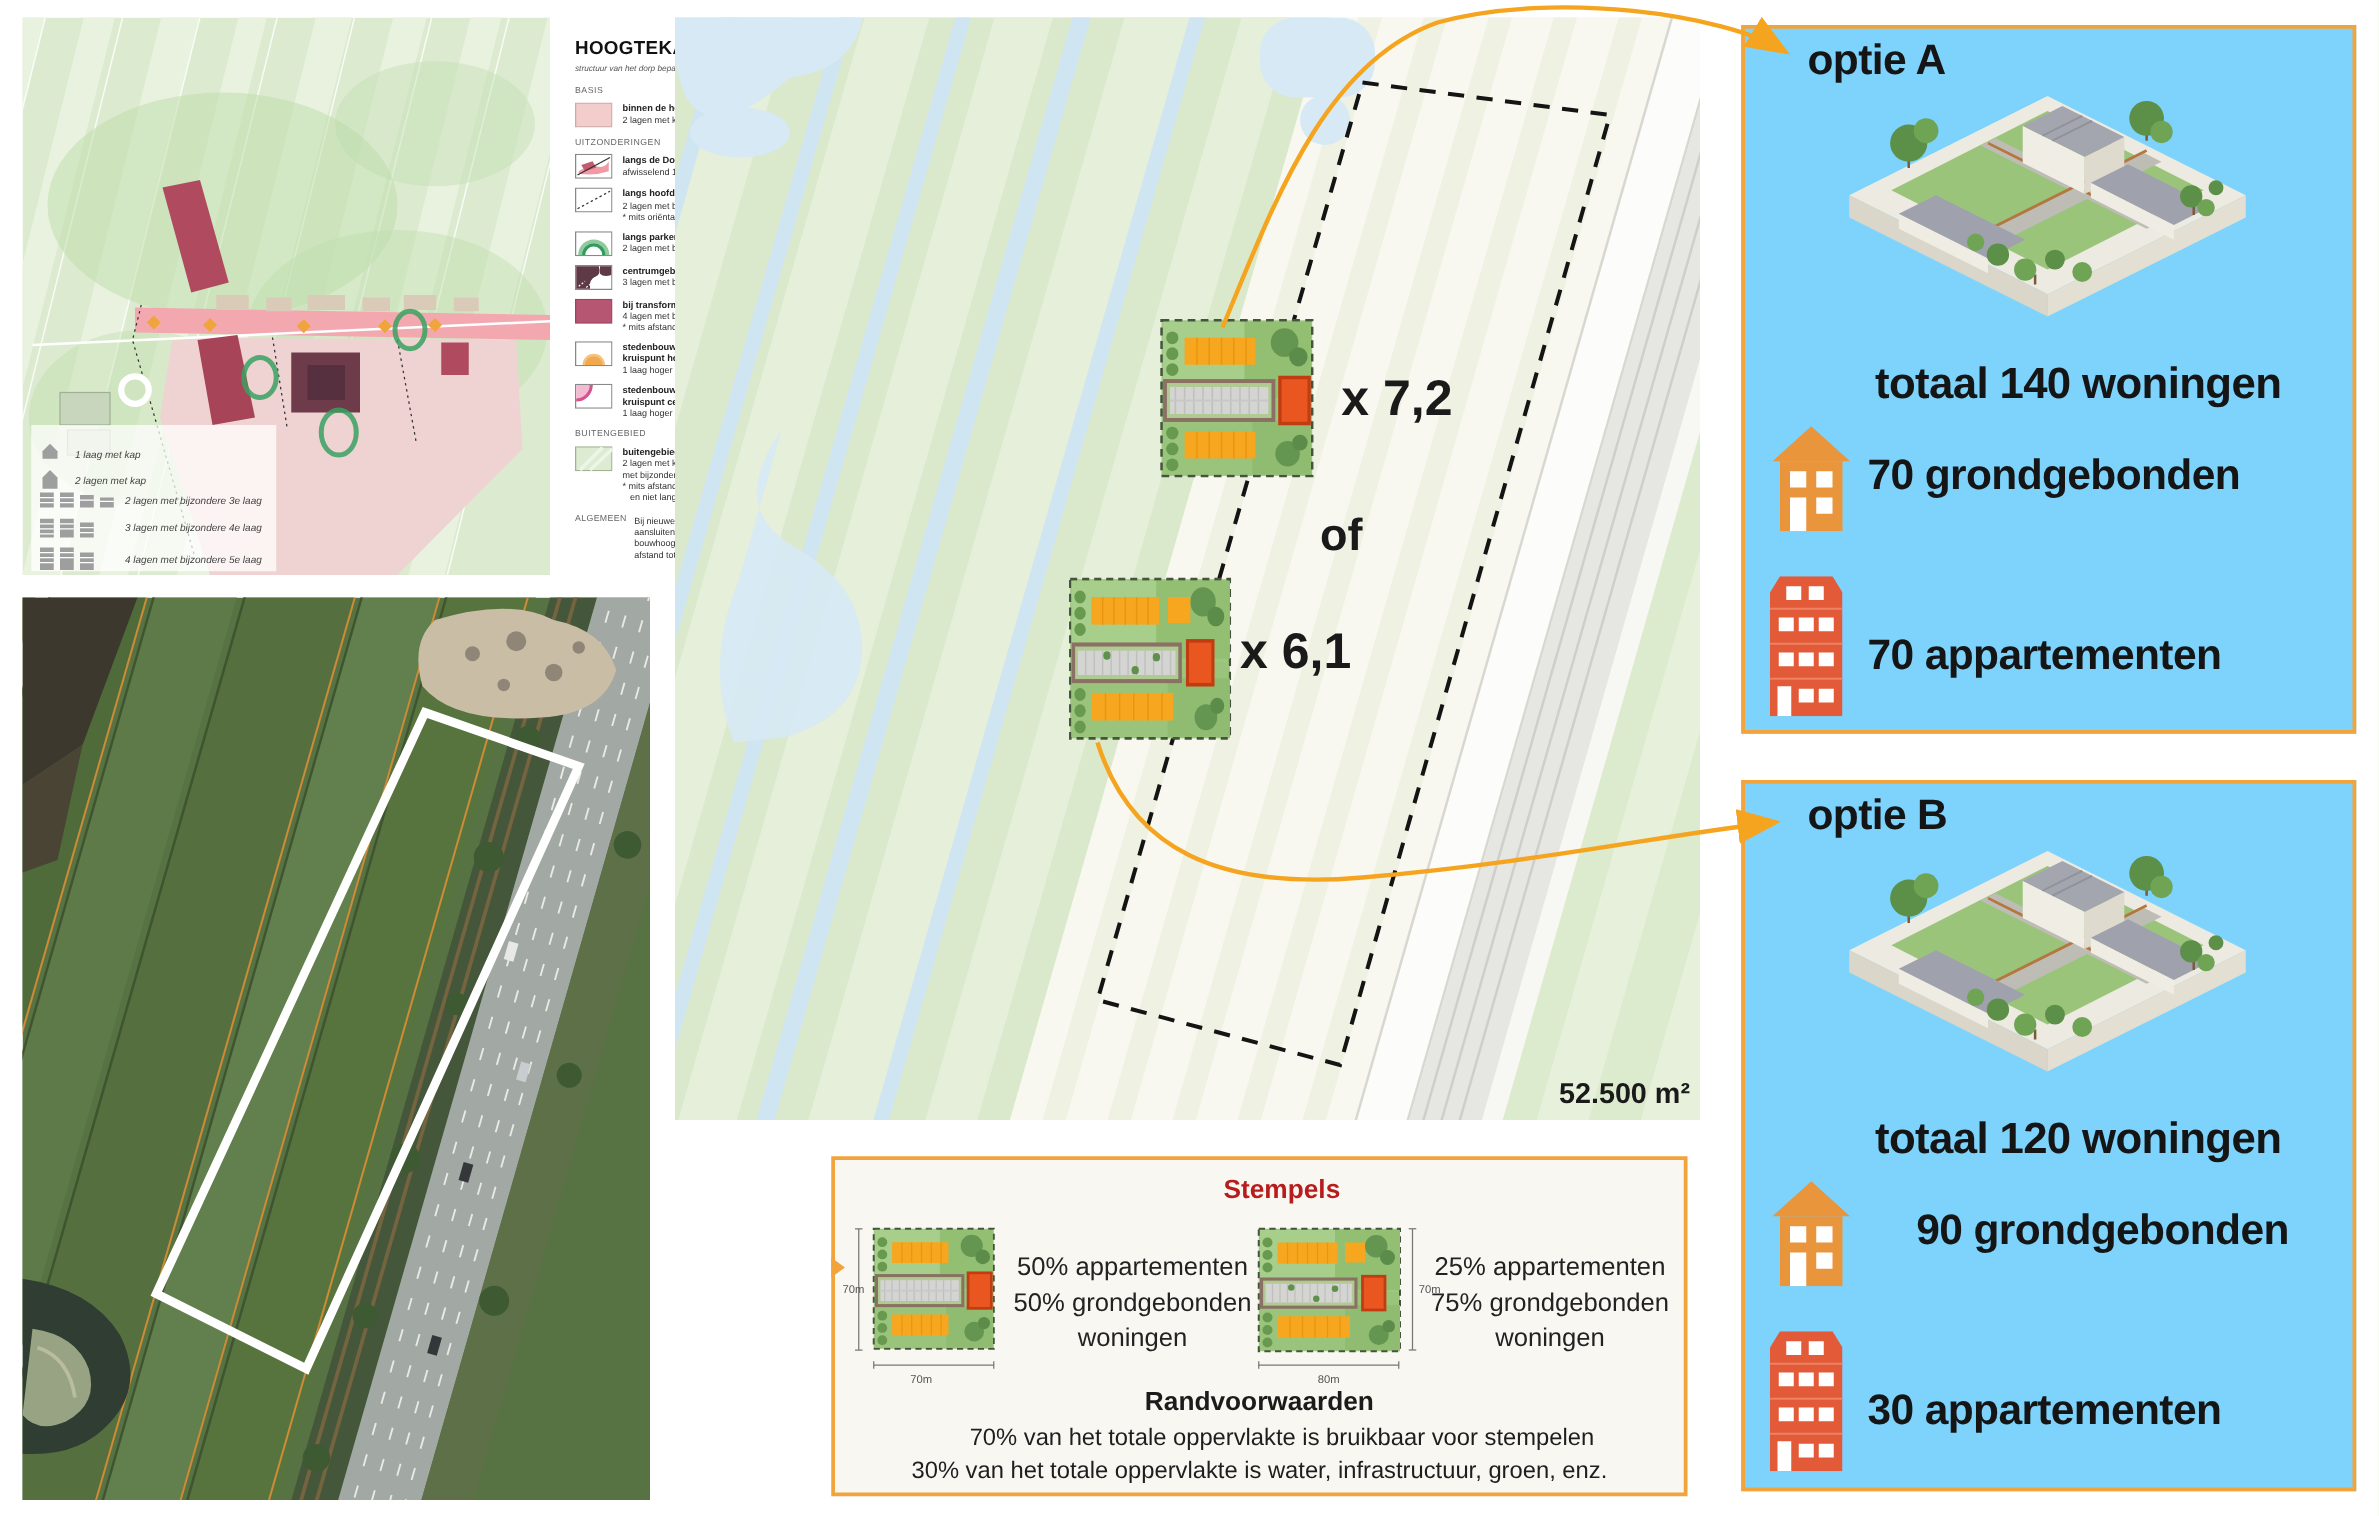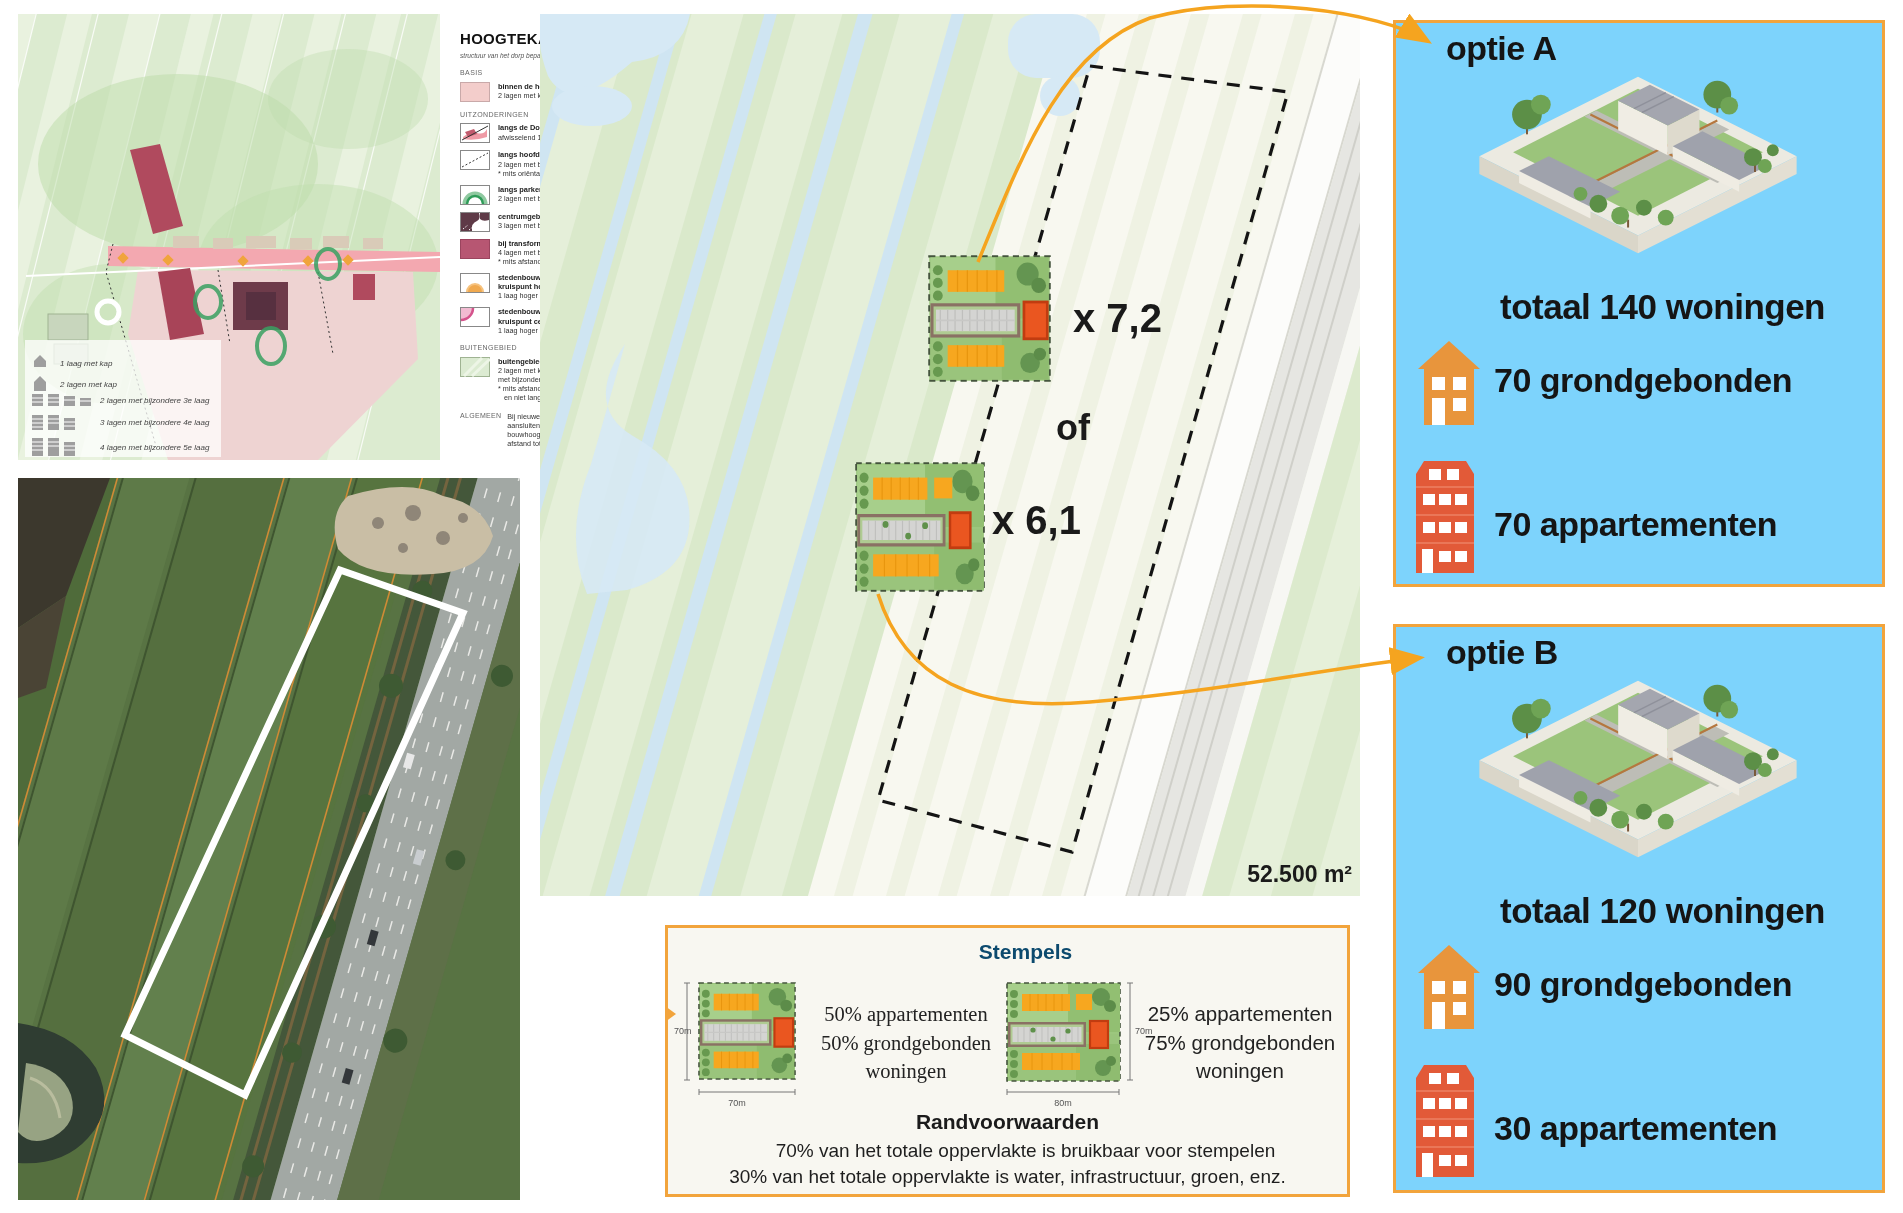--- a/index.html
+++ b/index.html
@@ -19,21 +19,21 @@
   .hk-item .t{font-weight:bold;color:#222;font-size:7.4px;}
   .hk-item .l{font-size:7.2px;color:#333;}
   .hk-item .ind{padding-left:6px;}
   .hk-alg{display:flex;gap:6px;margin-top:10px;}
   .hk-alg .lab{flex:0 0 40px;font-size:7px;color:#666;letter-spacing:.3px;}
   .hk-alg .txt{font-size:7.2px;color:#333;width:140px;}
 
   
   .stempels{position:absolute;left:665px;top:925px;width:685px;height:272px;background:#F8F7F1;
             border:3px solid #F2A43C;box-sizing:border-box;}
-  .stempels-title{position:absolute;left:0;right:0;top:12px;text-align:center;font-size:21px;font-weight:bold;color:#0c4a6e;padding-left:36px;}
+  .stempels-title{position:absolute;left:0;right:0;top:12px;text-align:center;font-size:21px;font-weight:bold;color:#b91c1c;padding-left:36px;}
   .pct{position:absolute;width:200px;text-align:center;font-size:20.5px;color:#222;line-height:1.4;}
   .rv-title{position:absolute;left:0;right:0;top:182px;text-align:center;font-size:21px;font-weight:bold;}
   .rv-line{position:absolute;left:0;right:0;text-align:center;font-size:19px;color:#1e1e1e;}
   .stemp-marker{position:absolute;left:-3px;top:78px;width:0;height:0;
      border-top:8px solid transparent;border-bottom:8px solid transparent;border-left:11px solid #F2A43C;}
   .dimlabel{font-size:9px;fill:#555;}
 
   
   .optie{position:absolute;left:1393px;width:492px;background:#7dd3fc;border:3px solid #F2A43C;box-sizing:border-box;}
   .optie-title{position:absolute;left:50px;top:6px;font-size:34px;font-weight:bold;letter-spacing:-.5px;color:#151515;}
@@ -524,21 +524,21 @@
     <use href="#stamp70" transform="translate(24,2) scale(0.98)"></use>
     <line x1="13" y1="3" x2="13" y2="100" stroke="#777" stroke-width="1"></line>
     <line x1="10" y1="3" x2="16" y2="3" stroke="#777" stroke-width="1"></line>
     <line x1="10" y1="100" x2="16" y2="100" stroke="#777" stroke-width="1"></line>
     <text class="dimlabel" x="0" y="54">70m</text>
     <line x1="25" y1="112" x2="121" y2="112" stroke="#777" stroke-width="1"></line>
     <line x1="25" y1="109" x2="25" y2="115" stroke="#777" stroke-width="1"></line>
     <line x1="121" y1="109" x2="121" y2="115" stroke="#777" stroke-width="1"></line>
     <text class="dimlabel" x="63" y="126" text-anchor="middle">70m</text>
   </svg>
-  <div class="pct" style="left:138px;top:72px;font-family:Liberation Serif, serif;">
+  <div class="pct" style="left:138px;top:72px;">
     <div>50% appartementen</div>
     <div>50% grondgebonden</div>
     <div>woningen</div>
   </div>
 
   <svg class="abs" style="left:336px;top:52px;" width="148" height="132" viewBox="0 0 148 132">
     <use href="#stamp80" transform="translate(2,2)"></use>
     <line x1="126" y1="3" x2="126" y2="100" stroke="#777" stroke-width="1"></line>
     <line x1="123" y1="3" x2="129" y2="3" stroke="#777" stroke-width="1"></line>
     <line x1="123" y1="100" x2="129" y2="100" stroke="#777" stroke-width="1"></line>
@@ -612,21 +612,21 @@
   <svg class="abs" style="left:22px;top:318px;" width="62" height="84" viewBox="0 0 62 84">
     <polygon points="31,0 62,28 0,28" fill="#E8953C"></polygon>
     <rect x="6" y="28" width="50" height="56" fill="#E8953C"></rect>
     <g fill="#ffffff">
       <rect x="14" y="36" width="13" height="13"></rect>
         <rect x="35" y="36" width="13" height="13"></rect>
       <rect x="14" y="57" width="13" height="27"></rect>
         <rect x="35" y="57" width="13" height="13"></rect>
     </g>
   </svg>
-  <div class="optie-row-text" style="top:338px;">90 grondgebonden</div>
+  <div class="optie-row-text" style="top:338px;margin-left:39px;">90 grondgebonden</div>
 
   <svg class="abs" style="left:20px;top:438px;" width="58" height="112" viewBox="0 0 58 112">
     <polygon points="8,0 50,0 58,13 58,112 0,112 0,13" fill="#E25A38"></polygon>
     <g stroke="#EC8263" stroke-width="1.6">
         <line x1="0" y1="26" x2="58" y2="26"></line>
         <line x1="0" y1="54" x2="58" y2="54"></line>
         <line x1="0" y1="82" x2="58" y2="82"></line>
       </g>
     <g fill="#ffffff">
       <rect x="13" y="8" width="12" height="11"></rect>

